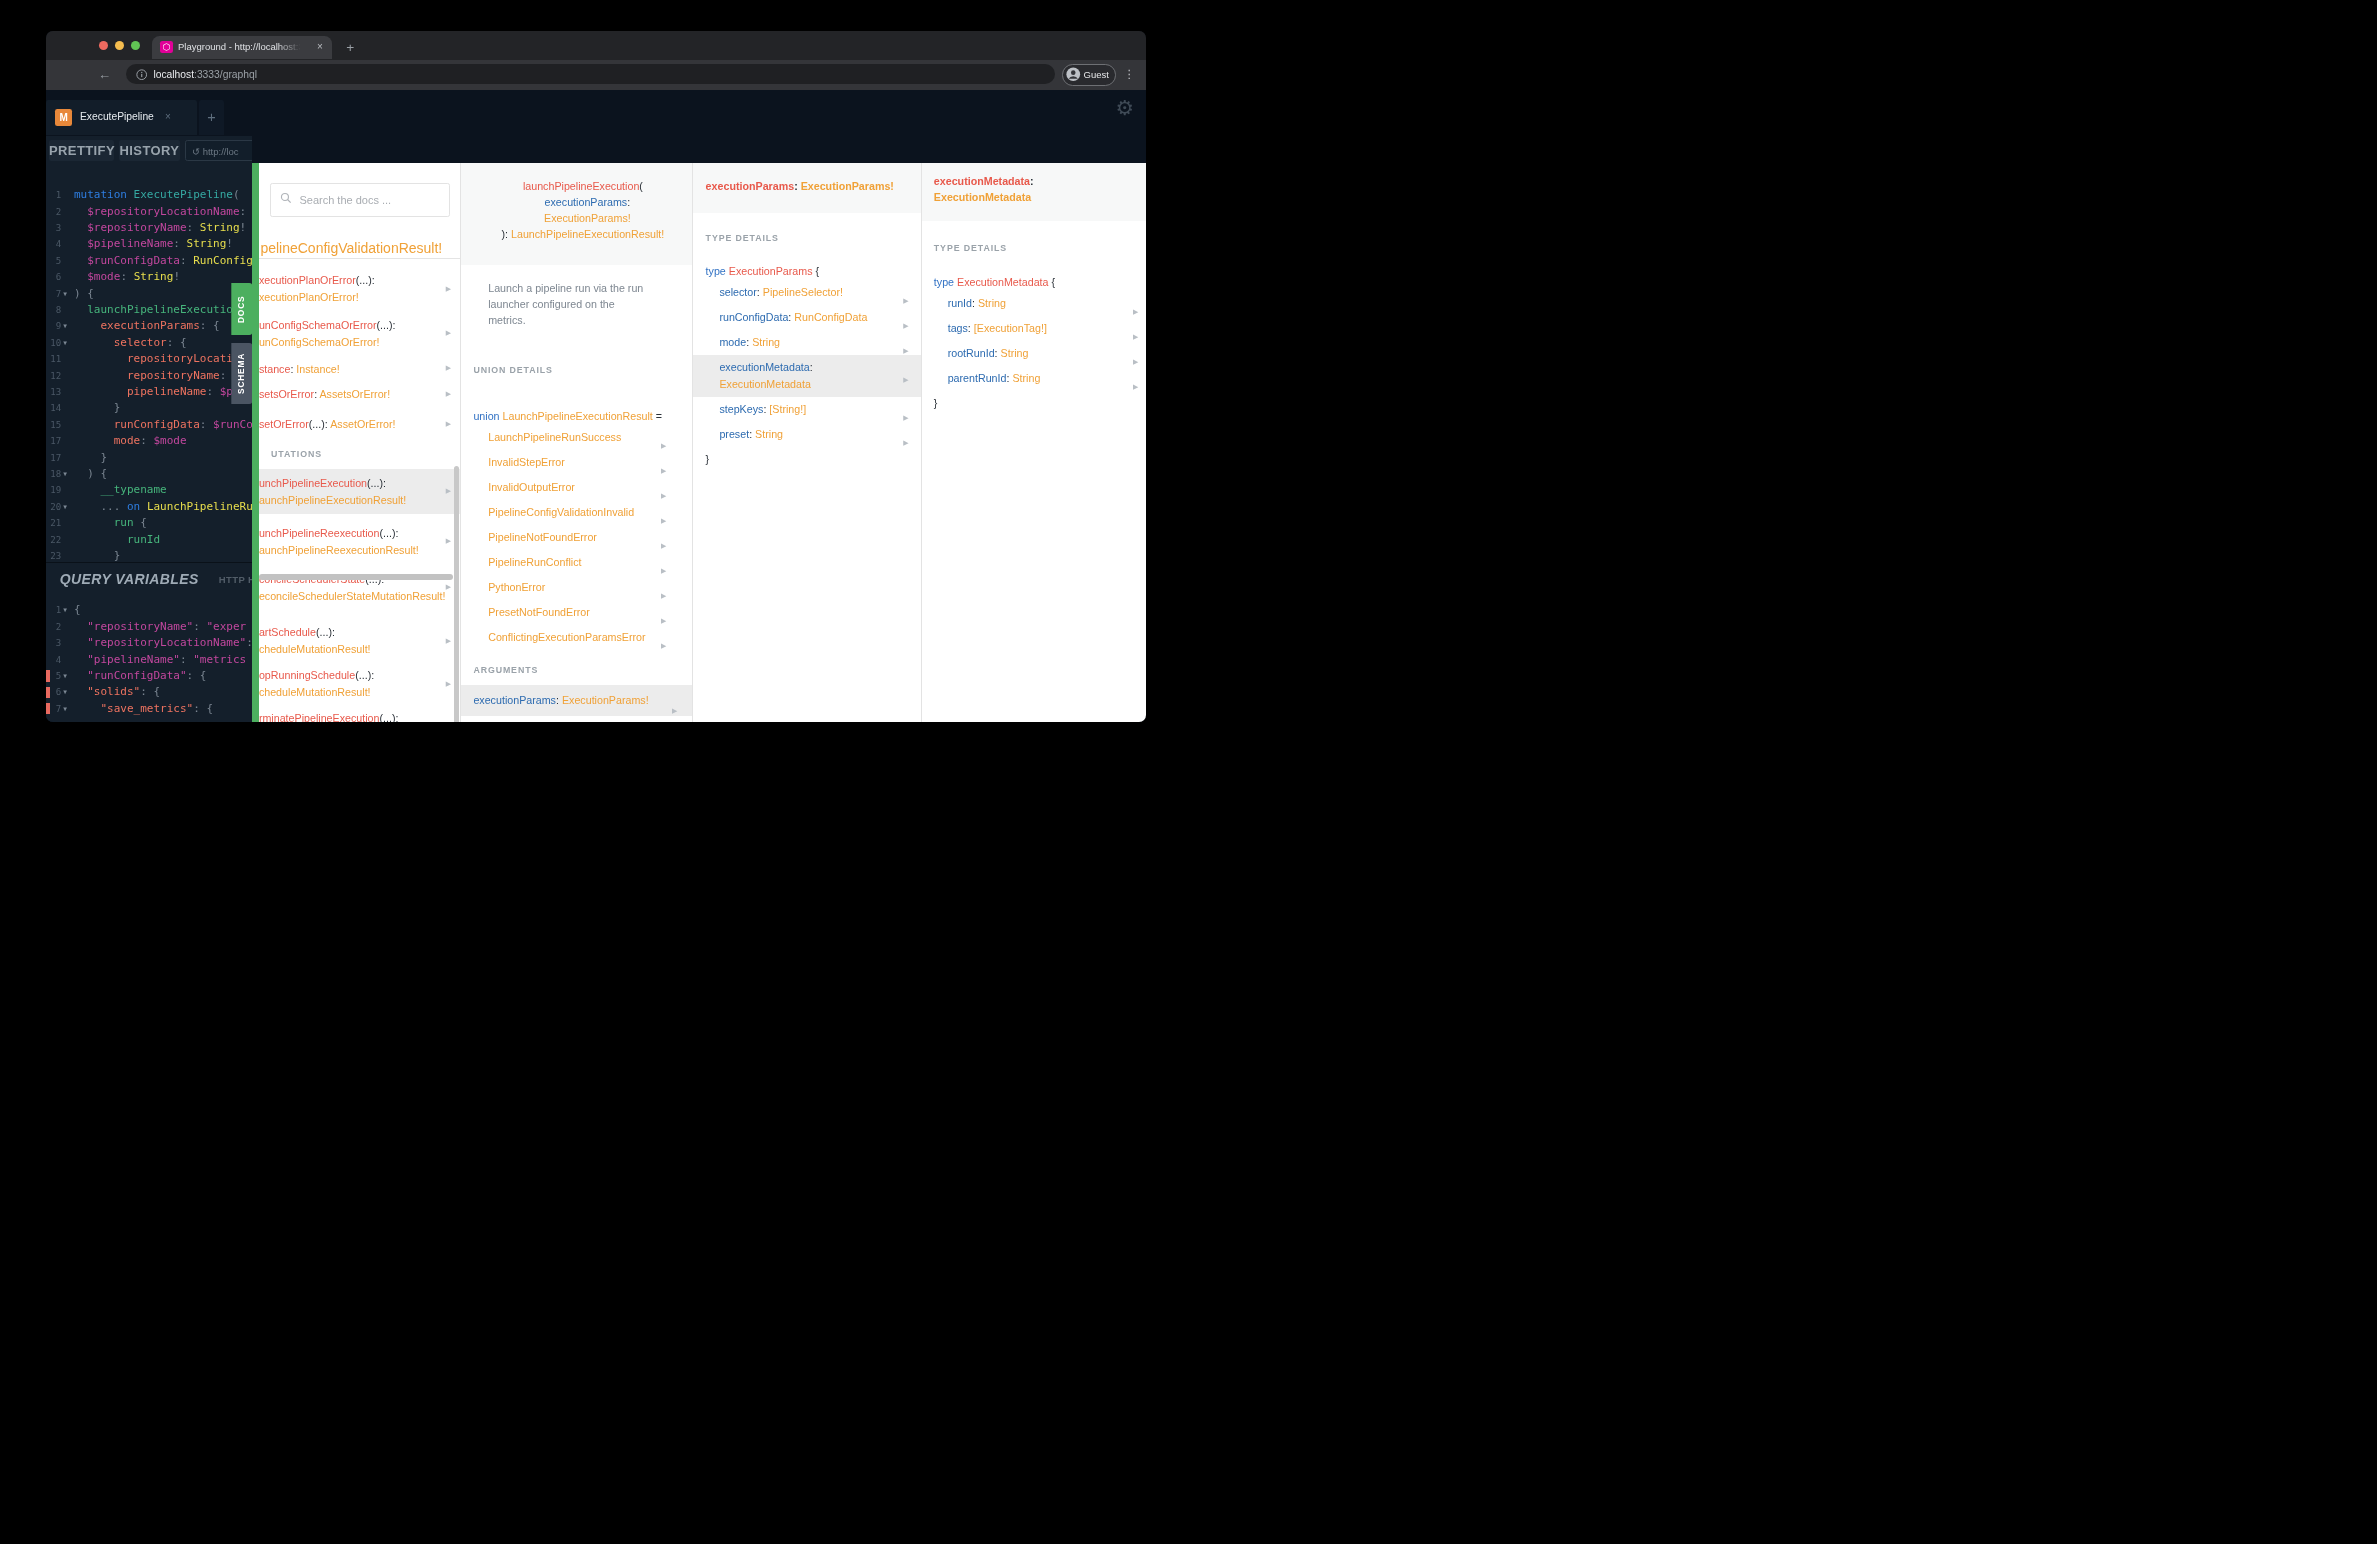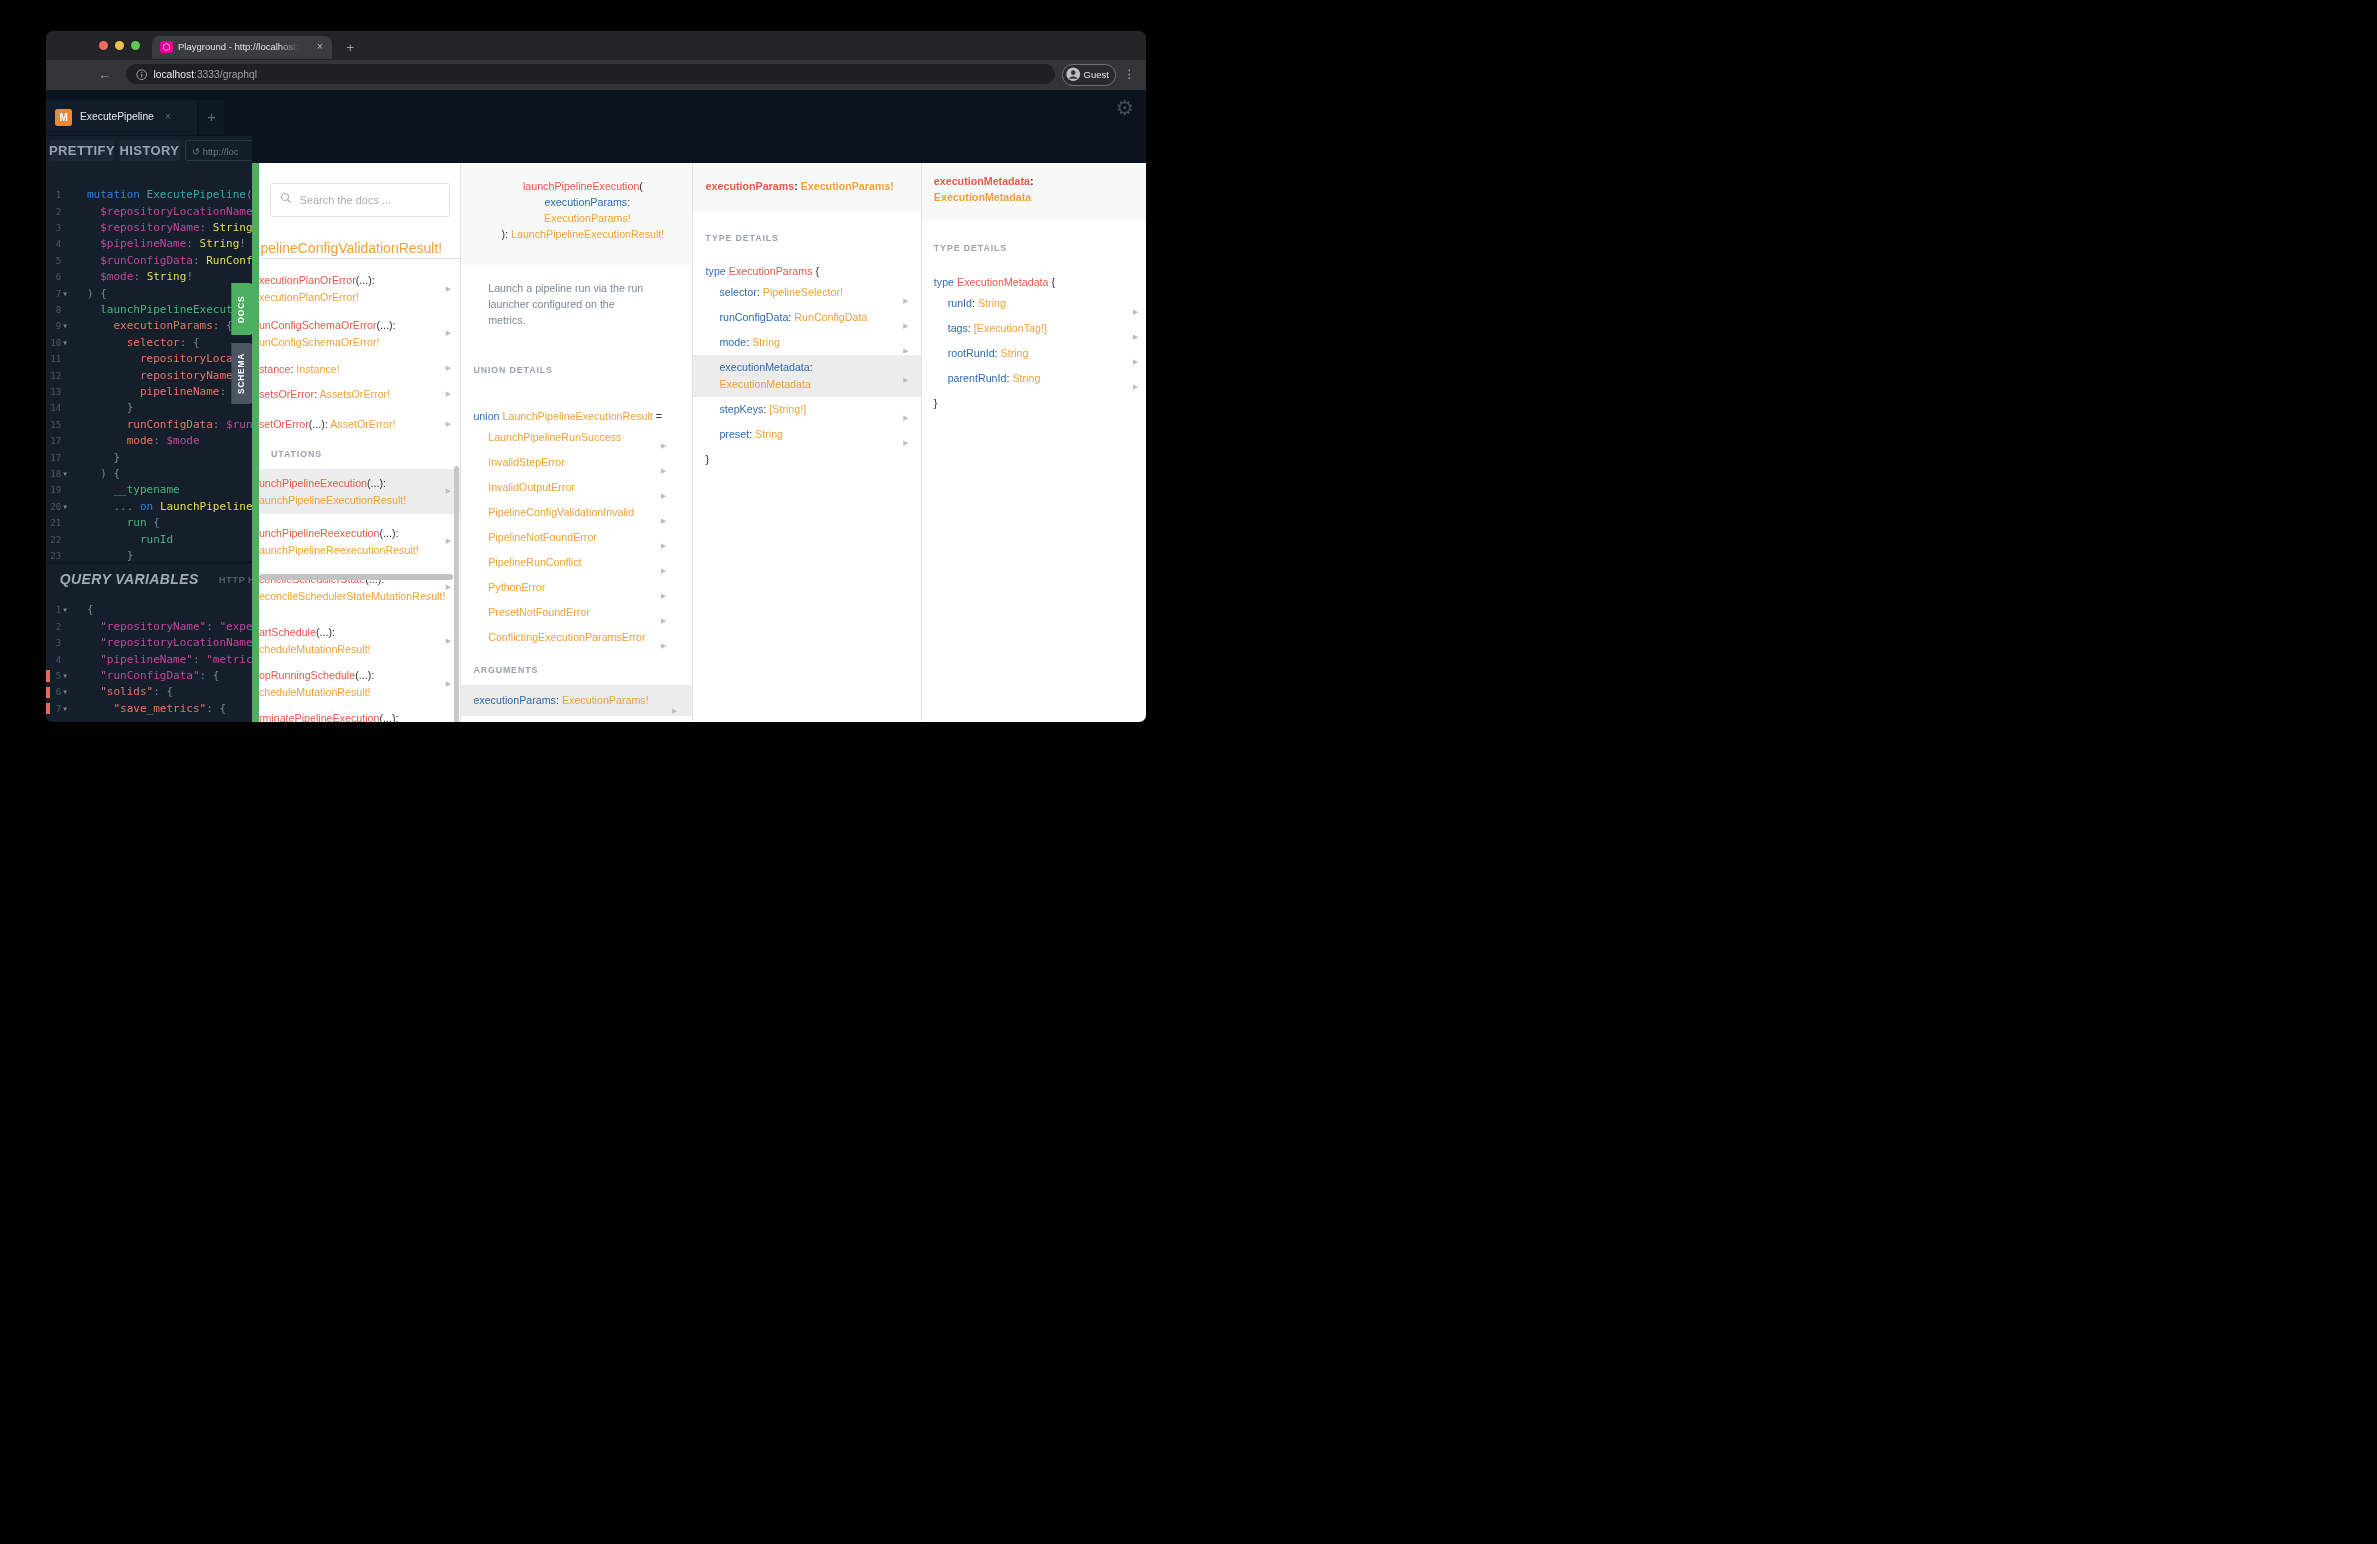--- a/index.html
+++ b/index.html
@@ -36,21 +36,21 @@
   
   .pane{position:absolute;left:0;top:46px;width:206px;height:586px;background:#141f2b;overflow:hidden;}
   .ebtn{position:absolute;top:4.6px;height:21.3px;border-radius:2.3px;background:#1b2734;color:#98a3ac;font-size:13px;font-weight:bold;letter-spacing:0.4px;line-height:21.3px;text-align:center;}
   .ebtn.p{left:3px;width:65px}.ebtn.h{left:73px;width:61px}
   .eurl{position:absolute;left:139px;top:4.6px;width:91px;height:21.3px;border-radius:2.3px;background:#121e2a;border:0.8px solid #2b3845;color:#6c7884;font-size:9.5px;line-height:21.3px;padding-left:6.1px;box-sizing:border-box;white-space:nowrap;}
   .codehost{position:absolute;left:0;top:30.5px;width:206px;height:395px;overflow:hidden;padding-top:21.3px;box-sizing:content-box;}
   .crow{position:relative;display:flex;height:16.4px;line-height:16.4px;font-family:"DejaVu Sans Mono",monospace;font-size:11px;white-space:pre;}
   .gut{flex:0 0 23px;display:flex;}
   .lnum{flex:0 0 15.2px;text-align:right;color:#4b5866;font-size:9.1px;}
   .fold{flex:0 0 7.6px;text-align:center;color:#7c8894;font-size:6.1px;}
-  .cline{margin-left:18px;}
+  .cline{margin-left:5px;}
   .lintmark{position:absolute;left:0;top:2.3px;width:3.8px;height:11.4px;background:var(--lint,#e8695f);}
   .tk-kw{color:#2e7de0}.tk-op{color:#35a9a2}.tk-vr{color:#c2479e}.tk-pu{color:#7a8591}
   .tk-ty{color:#e9df4d}.tk-fi{color:#46b57c}.tk-ar{color:#ee7360}.tk-st{color:#c2479e}.tk-k2{color:#ee7360}
   .varshdr{position:absolute;left:0;top:426px;width:206px;height:34px;display:flex;align-items:center;gap:20px;padding-left:13.7px;box-sizing:border-box;border-top:0.8px solid #0a1119;background:#141f2b;}
   .vh1{font-size:14px;font-weight:bold;letter-spacing:0.4px;color:#9fabb6;white-space:nowrap;font-style:italic;}
   .vh2{font-size:9.5px;font-weight:bold;letter-spacing:0.4px;color:#525d68;white-space:nowrap;}
   .varshost{position:absolute;left:0;top:460px;width:206px;height:126px;overflow:hidden;padding-top:6.9px;}
   
   .docs{position:absolute;left:206px;top:73px;width:894px;height:583px;}
   .strip{position:absolute;left:0;top:0;width:6.9px;height:100%;background:var(--green,#4caf5f);}

